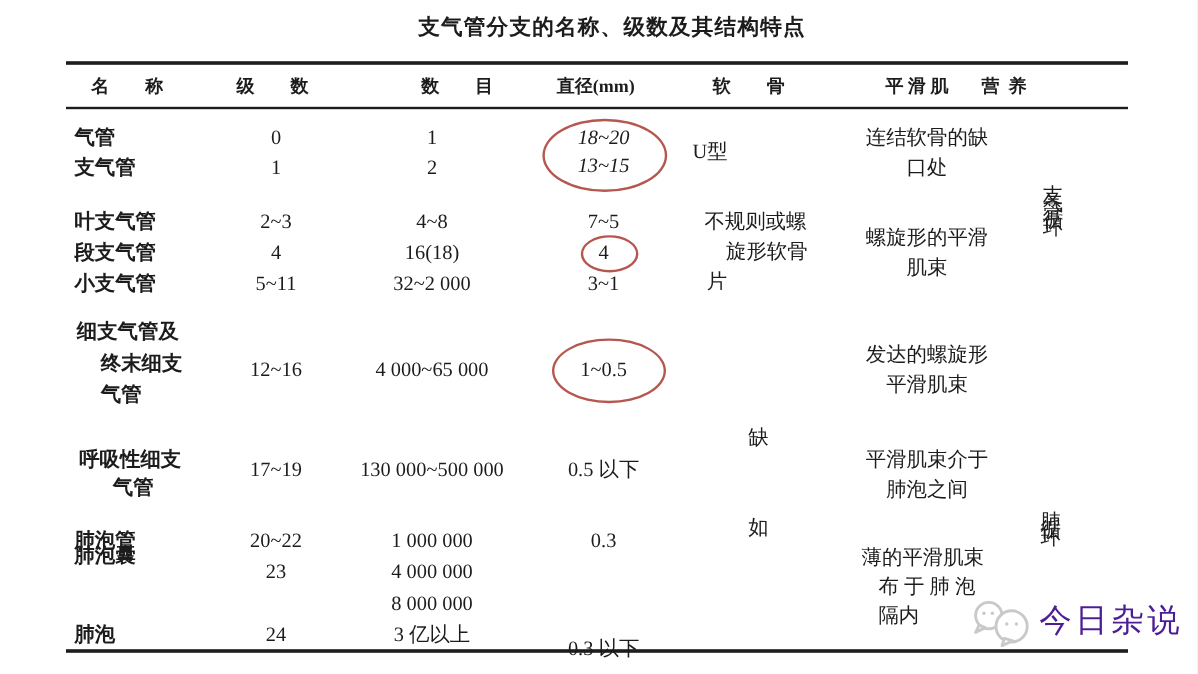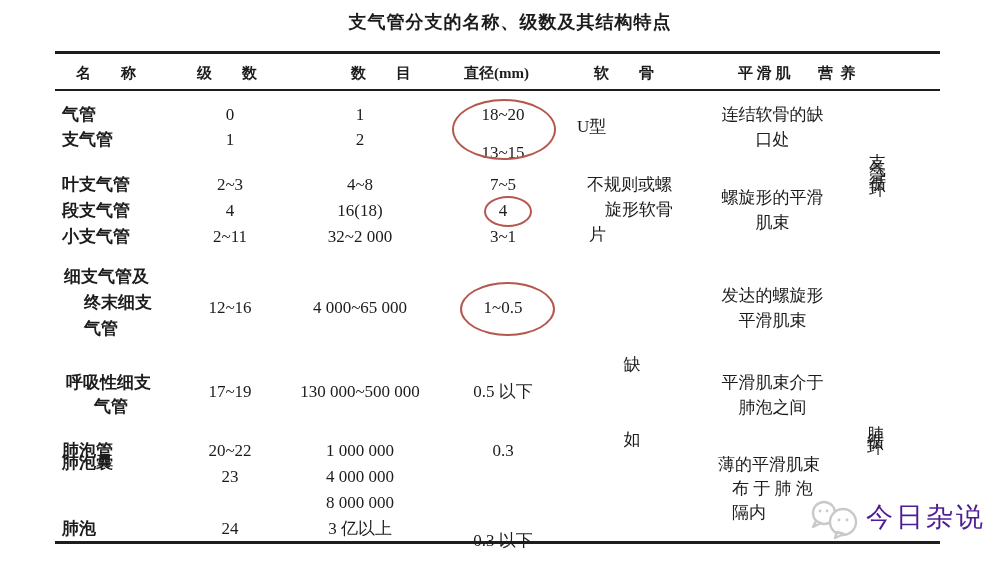--- a/index.html
+++ b/index.html
@@ -44,39 +44,39 @@
   <div class="hdr" style="top:63px;left:197px;">级　　数</div>
   <div class="hdr" style="top:63px;left:351px;">数　　目</div>
   <div class="hdr" style="top:63px;left:464px;">直径(mm)</div>
   <div class="hdr" style="top:63px;left:594px;">软　　骨</div>
   <div class="hdr" style="top:63px;left:738px;">平 滑 肌</div>
   <div class="hdr" style="top:63px;left:818px;">营  养</div>
 
   <div class="cell c-name bold" style="top:104px;">气管</div>
   <div class="cell c-level" style="top:104px;">0</div>
   <div class="cell c-count" style="top:104px;">1</div>
-  <div class="cell c-diam" style="top:104px;">18~20</div>
+  <div class="cell c-diam" style="top:104px;font-style:italic;">18~20</div>
 
   <div class="cell c-name bold" style="top:129px;">支气管</div>
   <div class="cell c-level" style="top:129px;">1</div>
   <div class="cell c-count" style="top:129px;">2</div>
-  <div class="cell c-diam" style="top:142px;">13~15</div>
+  <div class="cell c-diam" style="top:127px;font-style:italic;">13~15</div>
 
   <div class="cell c-name bold" style="top:174px;">叶支气管</div>
   <div class="cell c-level" style="top:174px;">2~3</div>
   <div class="cell c-count" style="top:174px;">4~8</div>
   <div class="cell c-diam" style="top:174px;">7~5</div>
 
   <div class="cell c-name bold" style="top:200px;">段支气管</div>
   <div class="cell c-level" style="top:200px;">4</div>
   <div class="cell c-count" style="top:200px;">16(18)</div>
   <div class="cell c-diam" style="top:200px;">4</div>
 
   <div class="cell c-name bold" style="top:226px;">小支气管</div>
-  <div class="cell c-level" style="top:226px;">2~11</div>
+  <div class="cell c-level" style="top:226px;">5~11</div>
   <div class="cell c-count" style="top:226px;">32~2 000</div>
   <div class="cell c-diam" style="top:226px;">3~1</div>
 
   <div class="cell bold" style="top:266px;left:64px;">细支气管及</div>
   <div class="cell bold" style="top:292px;left:84px;">终末细支</div>
   <div class="cell bold" style="top:318px;left:84px;">气管</div>
   <div class="cell c-level" style="top:297px;">12~16</div>
   <div class="cell c-count" style="top:297px;">4 000~65 000</div>
   <div class="cell c-diam" style="top:297px;">1~0.5</div>
 

